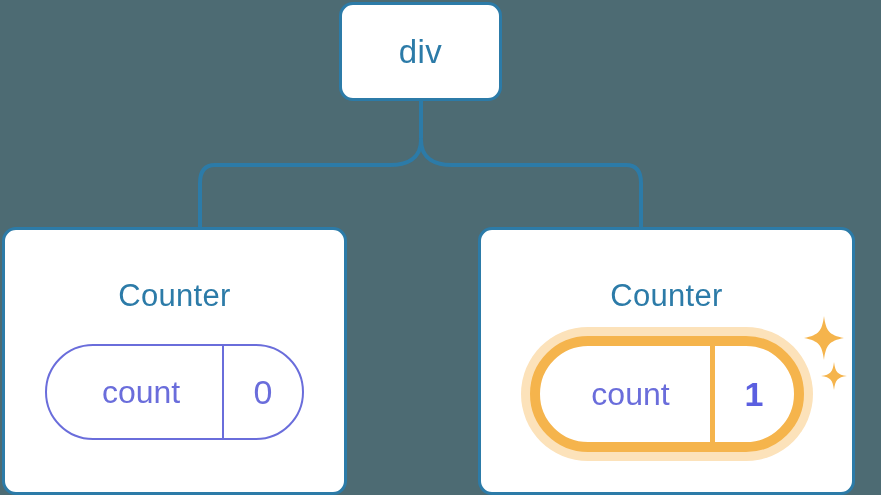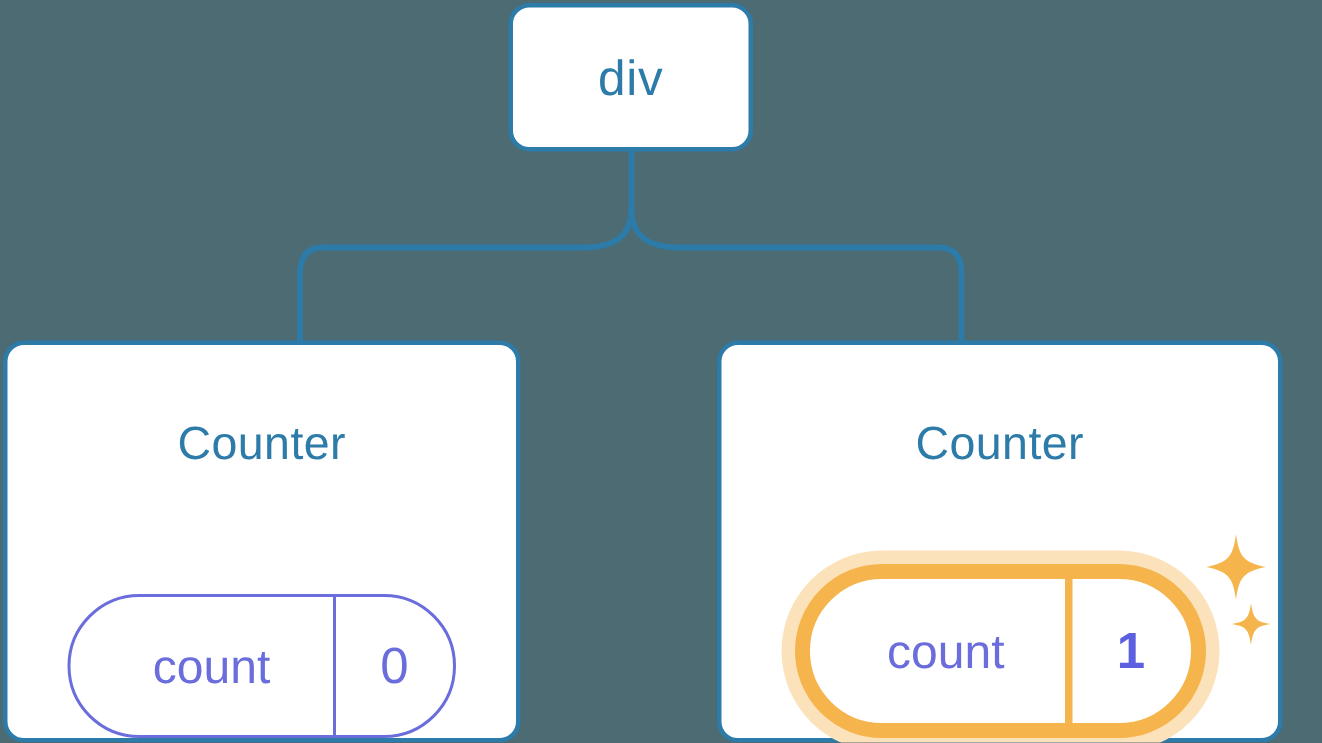--- a/index.html
+++ b/index.html
@@ -31,21 +31,20 @@
     height: 495px;
     pointer-events: none;
   }
 
   
   .node {
     position: absolute;
     background: #ffffff;
     border: 3px solid #2c7ba8;
     border-radius: 14px;
-    justify-content: space-between;
   }
 
   
   #node-div {
     left: 339px;
     top: 2px;
     width: 163px;
     height: 99px;
     display: flex;
     align-items: center;

